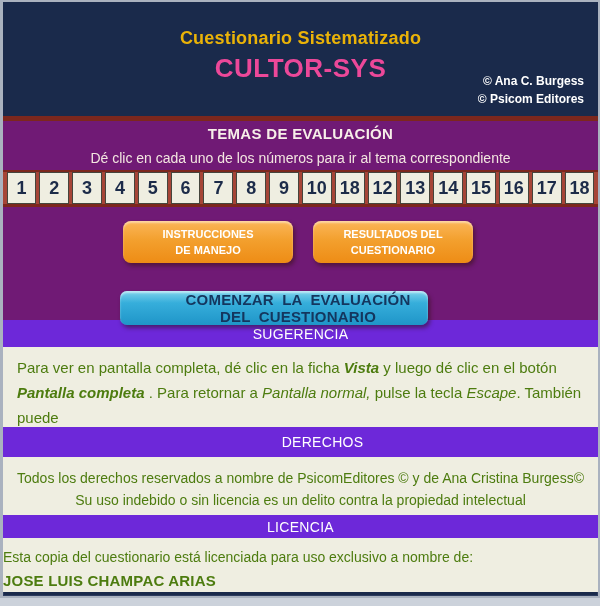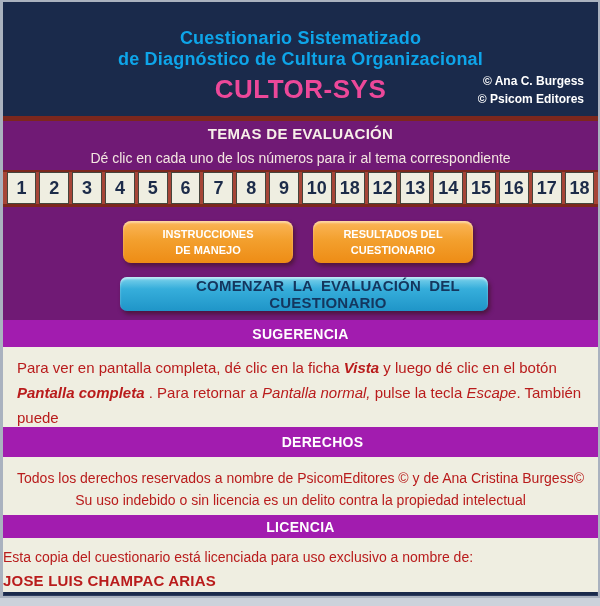--- a/index.html
+++ b/index.html
@@ -14,21 +14,21 @@
     position:absolute; left:0; top:0;
     width:600px; height:598px;
     border:2px solid #aab2bf;
     border-left-width:3px;
     background:#1a2a4b;
     display:flex; flex-direction:column;
     box-shadow:inset 0 0 0 1px #2c3c5e;
   }
   
   .app-header { position:relative; height:114px; background:#1a2a4b; text-align:center; padding-top:26px; flex:0 0 auto; }
-  .title-line { color:#0ea5e9; font-weight:bold; font-size:18px; line-height:21px; letter-spacing:.2px; }
+  .title-line { color:#eab308; font-weight:bold; font-size:18px; line-height:21px; letter-spacing:.2px; }
   .app-name { color:#ec4899; font-weight:bold; font-size:26px; margin-top:4px; letter-spacing:.5px; }
   .copyright { position:absolute; right:14px; top:70px; text-align:right; color:#ffffff; font-weight:bold; font-size:12px; line-height:18px; }
   
   .red-section { height:204px; background:#701a75; display:flex; flex-direction:column; flex:0 0 auto; }
   .red-top-strip { height:5px; background:#7c271d; }
   .temas-title { height:24px; display:flex; align-items:center; justify-content:center; color:#f7efe9; font-weight:bold; font-size:15px; letter-spacing:.3px; }
   .temas-subtitle { height:25px; display:flex; align-items:center; justify-content:center; color:#f3e6e0; font-size:14px; }
   .numbers-row {
     height:37px; display:flex; background:#a64537; padding:0 2px;
     border-top:2px solid #7c271d; border-bottom:3px solid #7c271d;
@@ -46,52 +46,51 @@
   .btn-orange {
     width:170px; height:42px; top:14px;
     background:linear-gradient(180deg,#fbb659 0%, #f3a02e 45%, #ee8c15 100%);
     box-shadow:2px 3px 4px rgba(50,15,8,.5), inset 0 2px 2px rgba(255,255,255,.45);
     color:#ffffff; font-size:11px; line-height:16px;
     display:flex; flex-direction:column; align-items:center; justify-content:center;
   }
   .btn-orange.b1 { left:120px; }
   .btn-orange.b2 { left:310px; width:160px; }
   .btn-blue {
-    left:117px; top:70px; width:368px; height:34px; border-radius:7px;
+    left:117px; top:84px; width:308px; height:34px; border-radius:7px;
     background:linear-gradient(180deg,#7ed3ec 0%, #36aedb 35%, #1f95c8 100%);
     box-shadow:2px 3px 4px rgba(40,15,8,.5), inset 0 2px 2px rgba(255,255,255,.5);
     color:#14365e; font-size:15px; letter-spacing:.2px; word-spacing:4px;
     display:flex; align-items:center; justify-content:center;padding-left:48px;
   }
   
   .section-bar {
-    background:#a21caf; color:#ffffff; font-weight:bold; font-size:14px; letter-spacing:.3px;
+    background:#6d28d9; color:#ffffff; font-weight:normal; font-size:14px; letter-spacing:.3px;
     display:flex; align-items:center; justify-content:center; flex:0 0 auto;
   }
   .bar-sug { height:27px; }
   .bar-der { height:30px;padding-left:44px; }
   .bar-lic { height:23px; }
   
-  .cream { background:#efeee1; color:#b91c1c; flex:0 0 auto; }
+  .cream { background:#efeee1; color:#4d7c0f; flex:0 0 auto; }
   .sug-content { height:80px; padding:8px 14px 0; font-size:15px; line-height:25px; }
   .der-content { height:58px; padding-top:10px; text-align:center; font-size:14px; line-height:22px; }
   .lic-content { height:54px; padding-top:8px; text-align:left; font-size:14px; line-height:23px; }
   .bi { font-weight:bold; font-style:italic; }
   .it { font-style:italic; }
   .lic-name { font-weight:bold; font-size:15px; letter-spacing:.2px; }
   .bottom-strip { position:absolute; left:0; top:598px; width:600px; height:8px; background:#ccd2db; }
 </style>
 </head>
 <body>
 
 <div class="page">
 
   <header class="app-header">
     <div class="title-line">Cuestionario Sistematizado</div>
-    <div class="title-line">de Diagnóstico de Cultura Organizacional</div>
     <div class="app-name">CULTOR-SYS</div>
     <div class="copyright">
       <div>© Ana C. Burgess</div>
       <div>© Psicom Editores</div>
     </div>
   </header>
 
   <section class="red-section">
     <div class="red-top-strip"></div>
     <div class="temas-title">TEMAS DE EVALUACIÓN</div>

